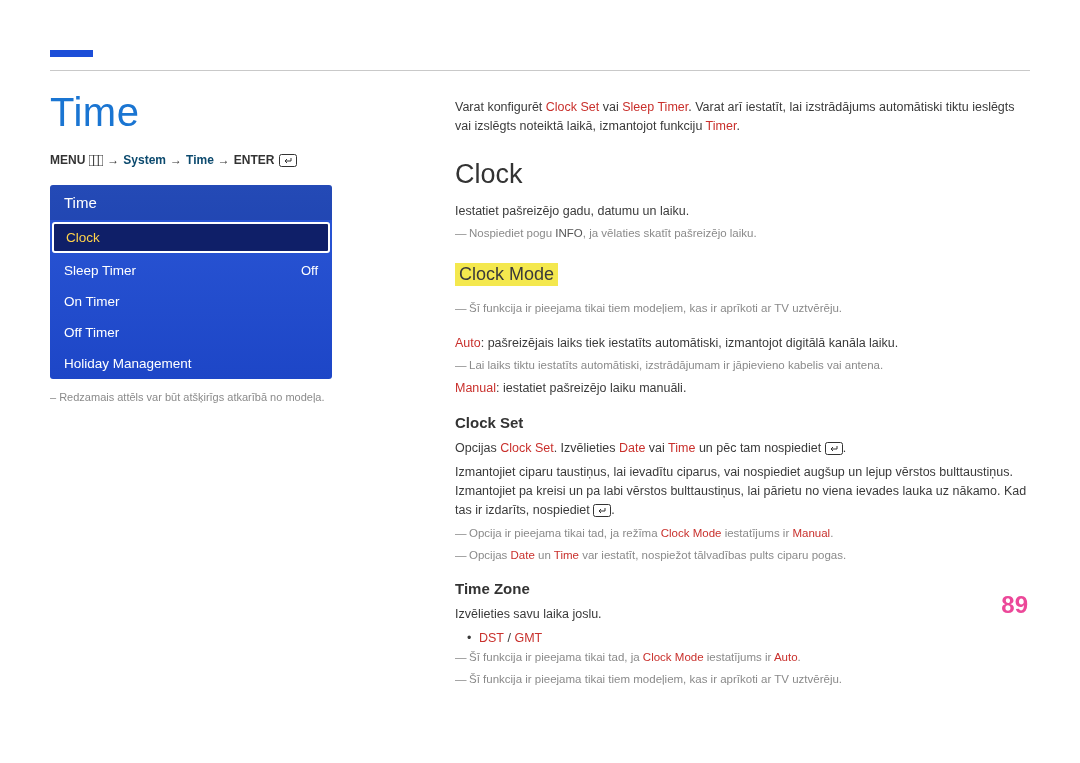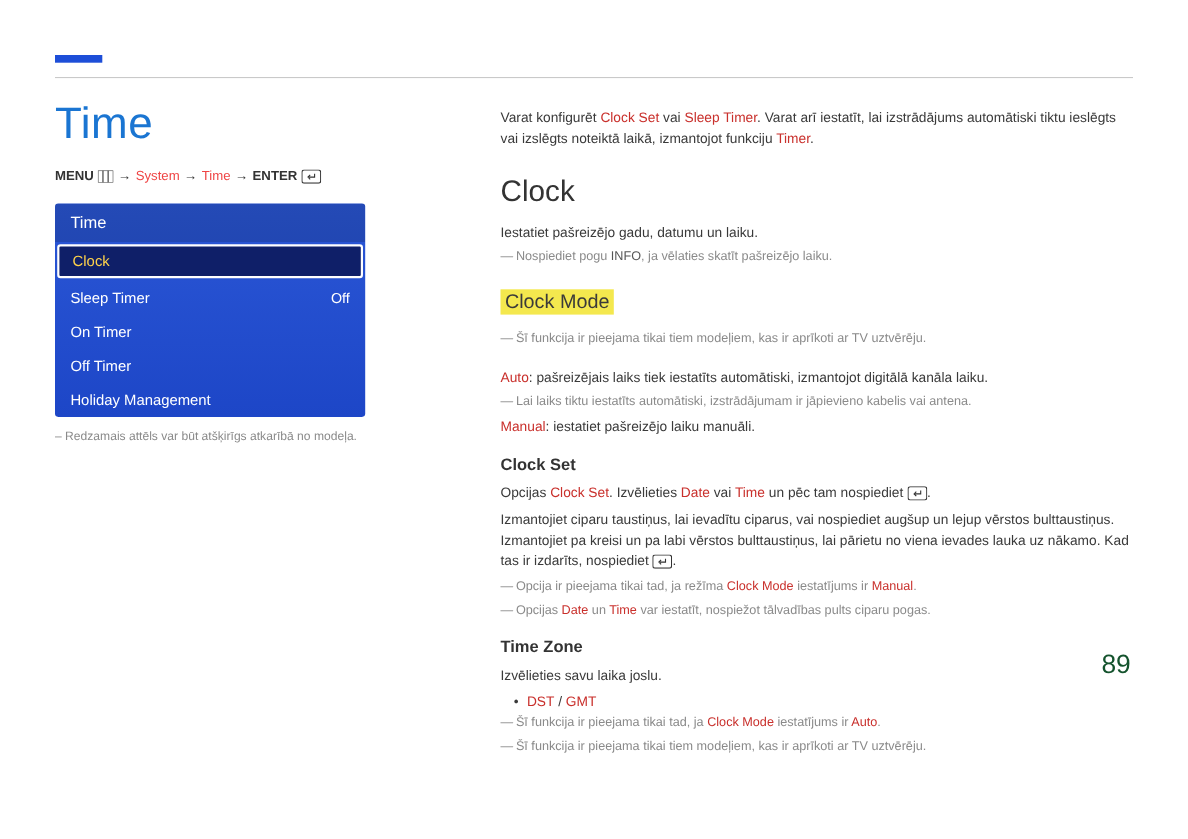--- a/index.html
+++ b/index.html
@@ -8,21 +8,21 @@
   .header-bar { position: absolute; top: 50px; left: 50px; width: 43px; height: 7px; background: #1d4ed8; }
   .top-rule { position: absolute; top: 70px; left: 50px; right: 50px; height: 1px; background: #c9c9c9; }
 
   .left-col { position: absolute; top: 90px; left: 50px; width: 300px; }
   .right-col { position: absolute; top: 98px; left: 455px; right: 52px; }
 
   .title { font-size: 40px; font-weight: 300; color: #1a75d2; letter-spacing: 0.5px; margin-bottom: 18px; }
 
   .breadcrumb { font-size: 12px; font-weight: bold; color: #333; display: flex; align-items: center; gap: 4px; flex-wrap: wrap; }
   .breadcrumb .chev { font-weight: bold; }
-  .breadcrumb .hl { color: #ef4444; font-weight: normal; }
+  .breadcrumb .hl { color: #0c4a6e; font-weight: bold; }
   .breadcrumb svg { vertical-align: middle; }
 
   .menu-panel { margin-top: 18px; width: 282px; background: #1a4fd6; background: linear-gradient(#2b57d6, #1d46c7); border-radius: 3px; overflow: hidden; }
   .menu-title { padding: 9px 14px; color: #fff; font-size: 15px; background: rgba(0,0,0,0.15); }
   .menu-item { display: flex; justify-content: space-between; align-items: center; padding: 8px 14px; color: #fff; font-size: 13.5px; }
   .menu-item.selected { background: #0f1f68; border: 2px solid #fff; border-radius: 3px; margin: 2px; padding: 6px 12px; color: #ffd24a; font-weight: 500; }
   .menu-item .val { color: #ffffff; font-size: 13px; }
 
   .caption { font-size: 11px; color: #8a8a8a; margin-top: 10px; line-height: 1.5; }
 
@@ -36,21 +36,21 @@
   .note .hl { color: #c9302c; }
   .note .dark { color: #555; }
 
   .h3 { font-size: 18px; font-weight: 500; background: #f4e84e; display: inline-block; padding: 1px 4px; margin-top: 20px; margin-bottom: 10px; }
   .h4 { font-size: 15px; font-weight: 600; margin-top: 16px; margin-bottom: 8px; color: #333; }
 
   .bullet { font-size: 12.5px; padding-left: 24px; position: relative; margin-top: 6px; }
   .bullet::before { content: "•"; position: absolute; left: 12px; top: 0; }
   .bullet .hl { color: #c9302c; font-weight: 500; }
 
-  .page-num { position: absolute; right: 52px; bottom: 24px; font-size: 24px; color: #14532d; font-weight: 400; text-align: center; }
+  .page-num { position: absolute; right: 52px; bottom: 24px; font-size: 24px; color: #ec4899; font-weight: 700; text-align: center; }
 
   .enter-icon { display: inline-block; vertical-align: -3px; }
 </style>
 </head>
 <body>
 
 <div class="page">
   <div class="header-bar"></div>
   <div class="top-rule"></div>
 

